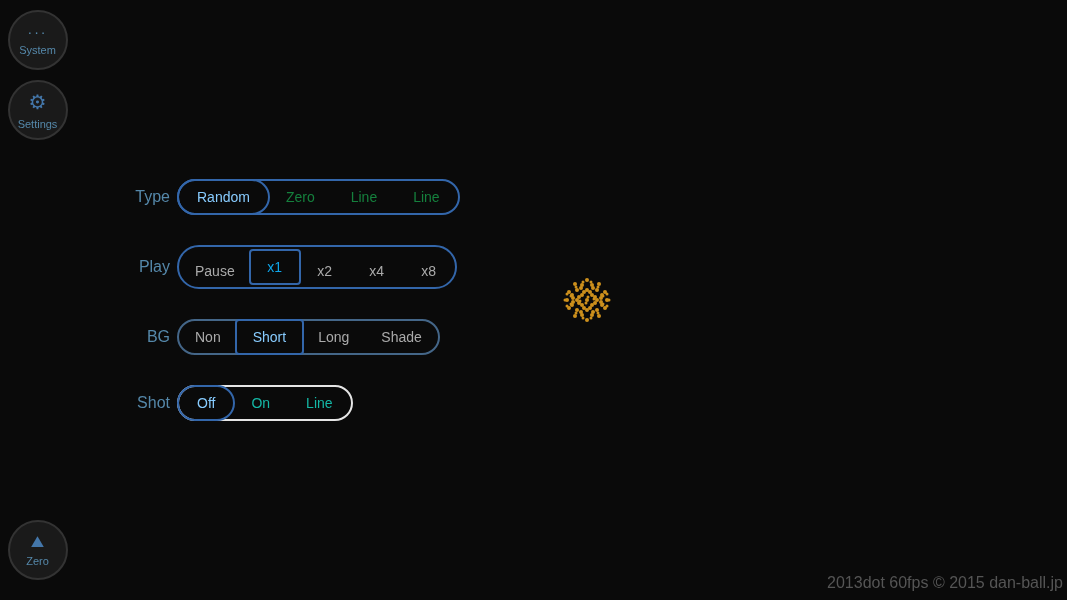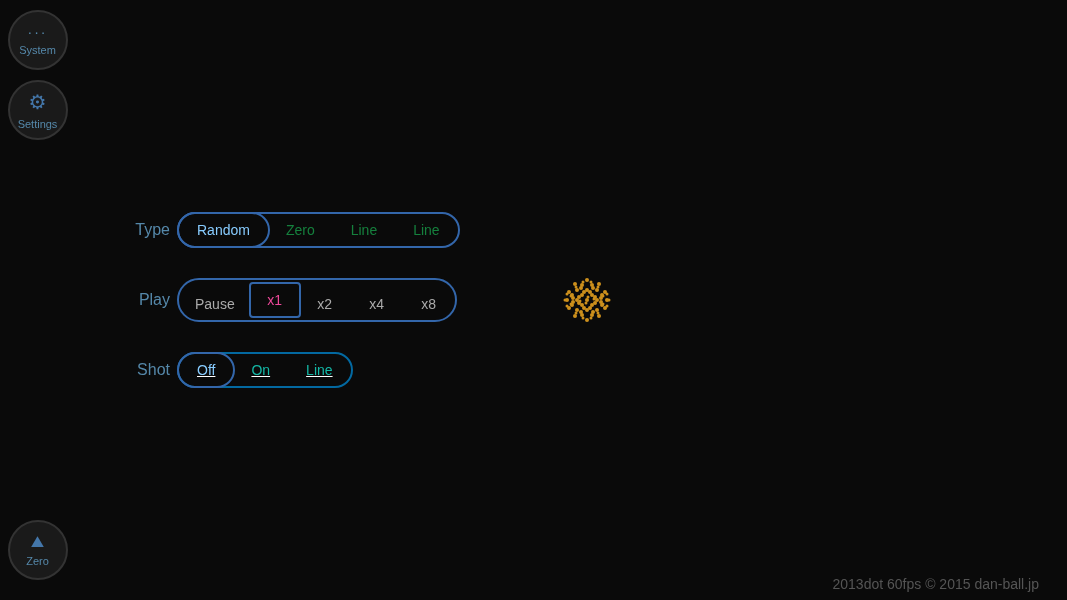--- a/index.html
+++ b/index.html
@@ -160,21 +160,21 @@
       border: none;
       color: #aaa;
       font-size: 14px;
       cursor: pointer;
       min-width: 52px;
       text-align: center;
       margin-top: 8px;
     }
 
     .play-btn.active {
-      color: #ec4899;
+      color: #0ea5e9;
       border: 2px solid #3366aa;
       border-radius: 4px;
       margin: -2px;
     }
 
     
     .bg-group {
       display: flex;
       align-items: center;
       border: 2px solid #446688;
@@ -197,24 +197,23 @@
       color: #88ccff;
       border: 2px solid #3366aa;
       border-radius: 4px;
       margin: -2px;
     }
 
     
     .side-group {
       display: flex;
       align-items: center;
-      border: 2px solid #0369a1;
-      border-radius: 30px;
-      overflow: visible;
-      text-decoration: underline;
+      border: 2px solid #e5e5e5;
+      border-radius: 30px;
+      overflow: visible;
     }
 
     .side-btn {
       padding: 8px 18px;
       background: transparent;
       border: none;
       color: #14b8a6;
       font-size: 14px;
       cursor: pointer;
       min-width: 52px;
@@ -235,23 +234,23 @@
       left: 55%;
       transform: translate(-50%, -50%);
       width: 120px;
       height: 120px;
     }
 
     
     .footer {
       position: absolute;
       bottom: 8px;
-      right: 28px;
+      right: 4px;
       color: #555;
-      font-size: 14px;
+      font-size: 16px;
       margin-top: 20px;
     }
   </style>
 </head>
 <body>
 
 <div class="sidebar">
   <div class="sidebar-btn">
     <span class="dots">···</span>
     <span>System</span>
@@ -283,20 +282,29 @@
     <span class="control-label">Play</span>
     <div class="play-group">
       <button class="play-btn">Pause</button>
       <button class="play-btn active">x1</button>
       <button class="play-btn">x2</button>
       <button class="play-btn">x4</button>
       <button class="play-btn">x8</button>
     </div>
   </div>
 
+  <div class="control-row">
+    <span class="control-label">BG</span>
+    <div class="bg-group">
+      <button class="bg-btn">Non</button>
+      <button class="bg-btn active">Short</button>
+      <button class="bg-btn">Long</button>
+      <button class="bg-btn">Shade</button>
+    </div>
+  </div>
 
   <div class="control-row">
     <span class="control-label">Shot</span>
     <div class="side-group">
       <button class="side-btn active">Off</button>
       <button class="side-btn">On</button>
       <button class="side-btn">Line</button>
     </div>
   </div>
 

